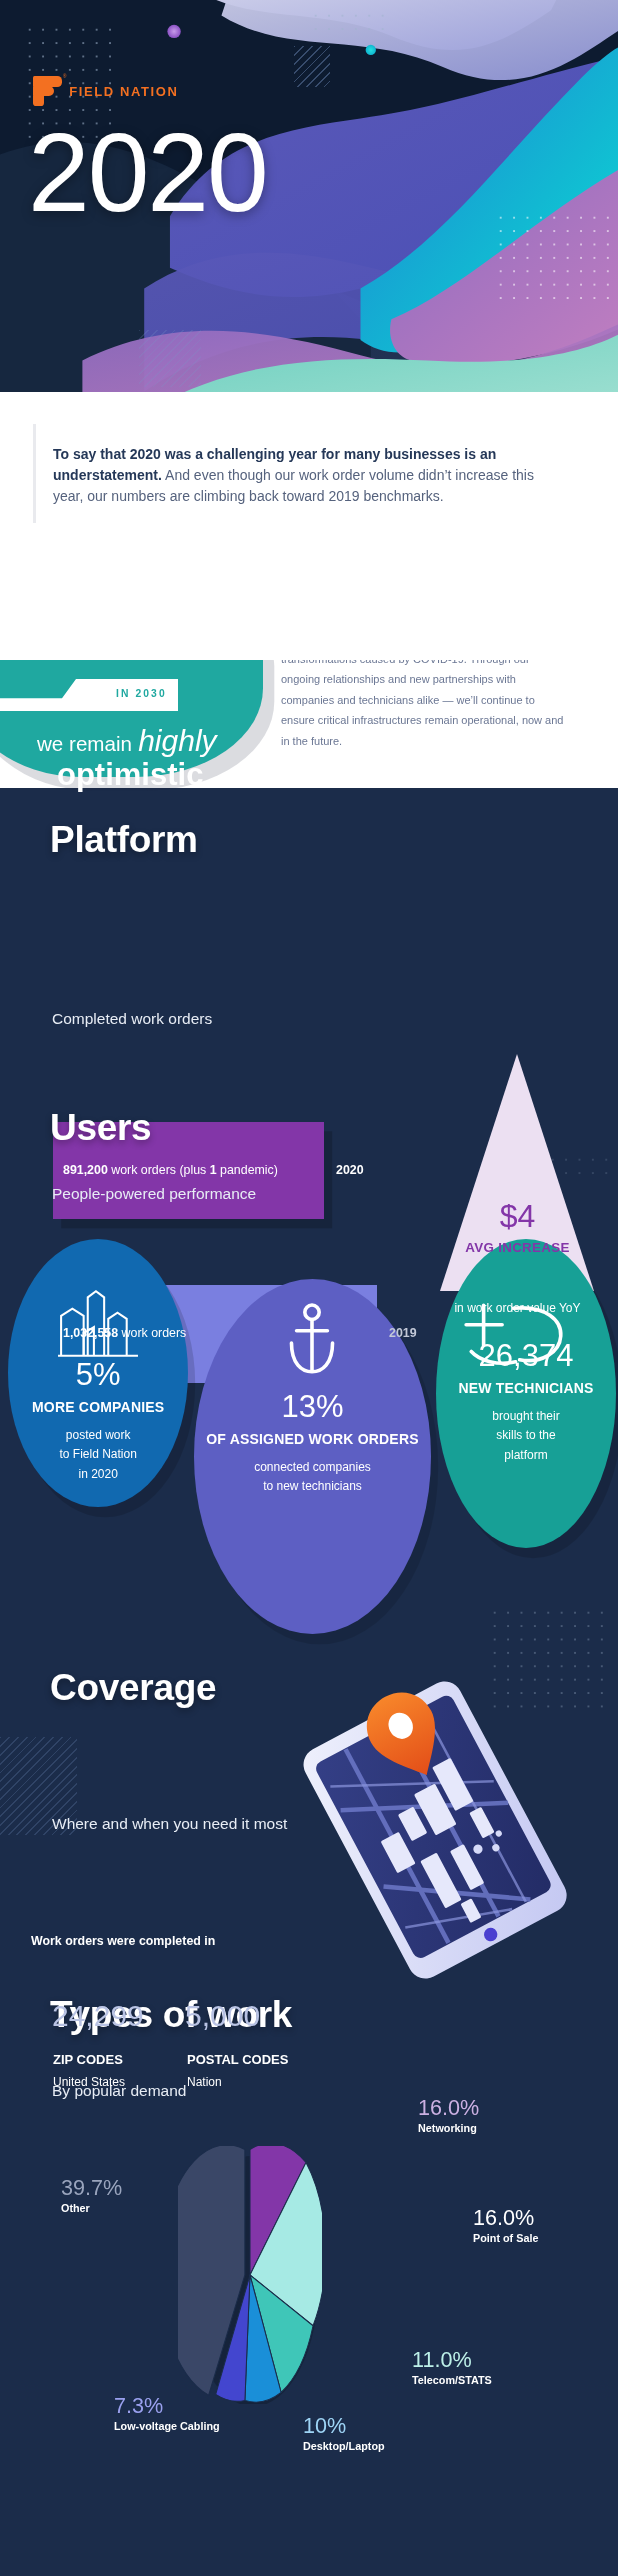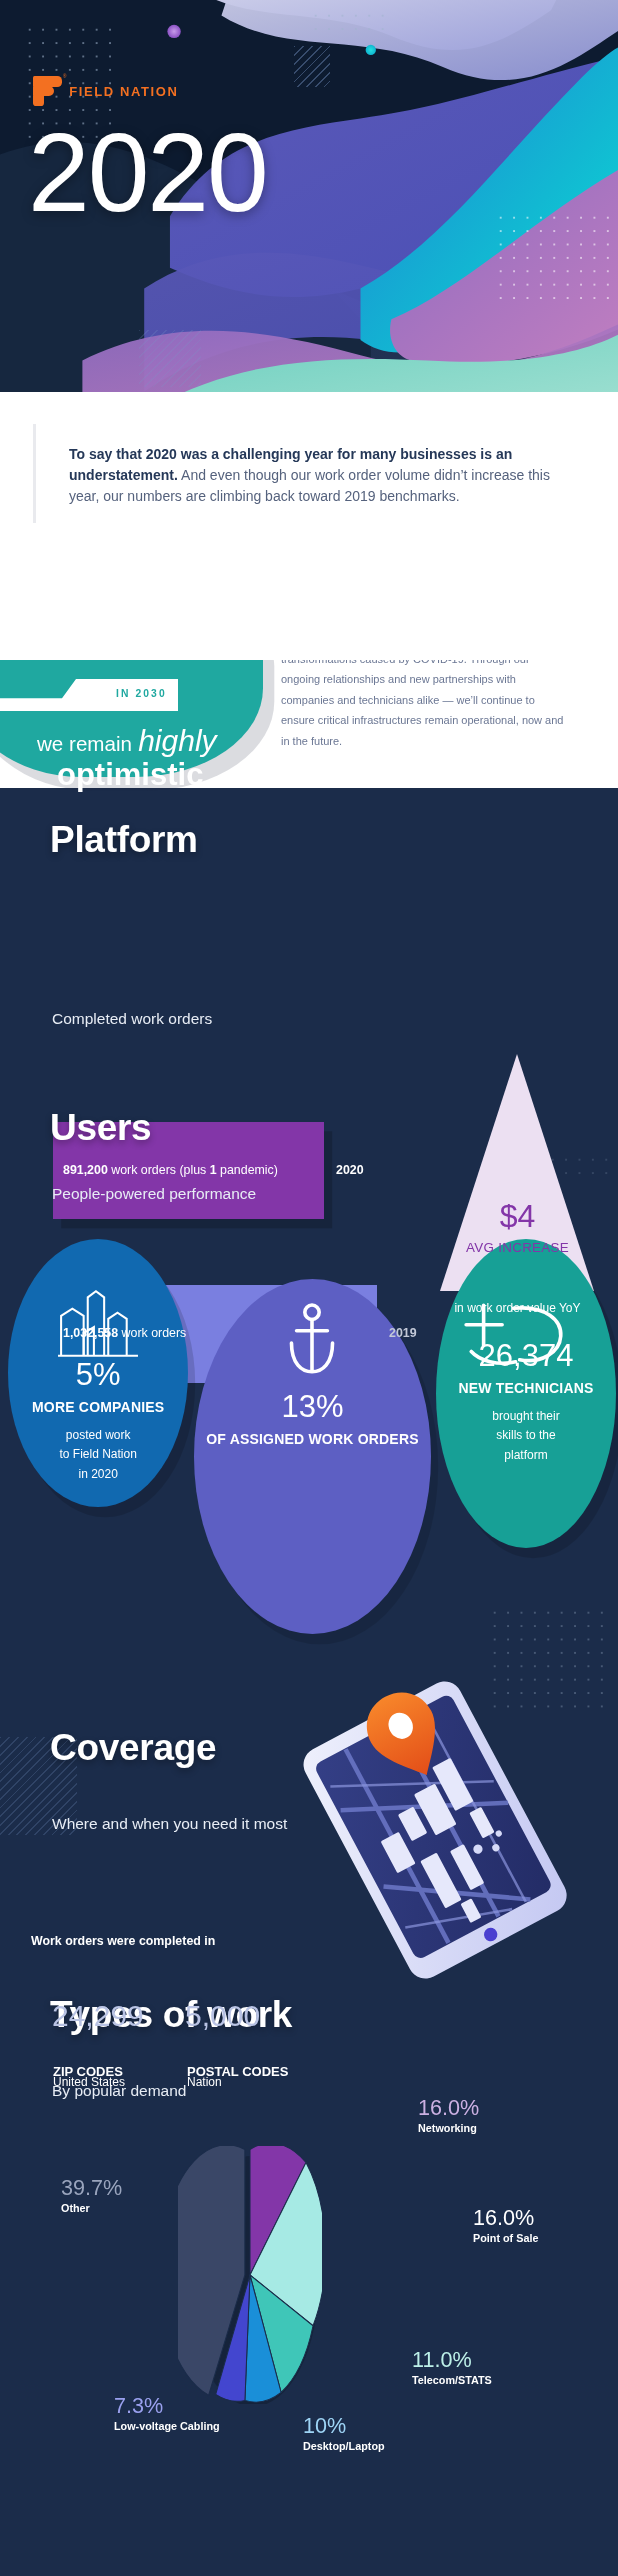--- a/index.html
+++ b/index.html
@@ -31,21 +31,21 @@
                font-family:"Liberation Sans", sans-serif; }
 
   .hero-year { position:absolute; left:28px; top:121px; font-size:111px; line-height:.95;
                color:#fff; font-weight:300; letter-spacing:-2.1px; z-index:25;
                text-shadow:0 3.1px 11.3px rgba(0,0,0,.35); font-family:"Liberation Sans", sans-serif; }
   .hero-sub { position:absolute; left:90px; top:308px; font-size:29px; color:#fff; font-weight:bold;
               letter-spacing:1px; z-index:25; text-shadow:0 2.1px 8.2px rgba(0,0,0,.4); }
 
   
   .intro-wrap { position:absolute; left:0; top:392px; width:618px; height:268px; background:#ffffff; z-index:20; }
-  .intro-card { position:absolute; left:33px; top:20.6px; width:552px; background:#fff; padding:31px 32px 27px 36px; }
+  .intro-card { position:absolute; left:33px; top:20.6px; width:552px; background:#fff; padding:31px 32px 27px 20px; }
   .intro-card .bar { position:absolute; left:0; top:11.3px; width:2.6px; height:calc(100% - 23px); background:#e9eaee; }
   .intro-text { font-size:14px; line-height:1.52; color:#55627d; font-weight:300; }
   .intro-text b { color:#253858; font-weight:bold; }
 
   
   .opt-section { position:absolute; left:0; top:541px; width:618px; height:247px; background:#fff; z-index:18; }
   .opt-left-dark { position:absolute; left:0; top:0; width:49px; height:34px; background:#16263f; }
   .opt-blob {
     position:absolute; left:-41px; top:14.4px; width:304px; height:222px;
     background:#1fa8a0;
@@ -80,42 +80,42 @@
   .bar-label b { font-weight:bold; }
   .bar-year { position:absolute; color:#fff; font-size:12.4px; font-weight:bold; z-index:14; }
   .bar-year.dim { color:#c3c9d8; }
 
   .tri { position:absolute; left:440px; top:1054px; width:0; height:0; z-index:12;
          border-left:77px solid transparent; border-right:77px solid transparent;
          border-bottom:237px solid #ece0f2; }
   .tri-val { position:absolute; left:440px; top:1198px; width:155px; text-align:center;
              color:#8336a8; font-size:32px; font-weight:300; z-index:14; }
   .tri-cap { position:absolute; left:440px; top:1240px; width:155px; text-align:center;
-             color:#8336a8; font-size:13.4px; font-weight:normal; letter-spacing:0.3px; z-index:14; }
+             color:#8336a8; font-size:13.4px; font-weight:bold; letter-spacing:0.3px; z-index:14; }
   .tri-note { position:absolute; left:435px; top:1301px; width:165px; text-align:center;
               color:#fff; font-size:12px; font-weight:300; z-index:14; }
 
   
   .ell { position:absolute; z-index:12; box-shadow:7.2px 10.3px 0 rgba(0,0,0,.14); }
   .ell-blue { left:8.2px; top:1239px; width:180px; height:268px; background:#1169b0; border-radius:50%; }
   .ell-purp { left:194px; top:1279px; width:237px; height:355px; background:#5d5fc3; border-radius:50%;
               box-shadow:7.2px 10.3px 0 rgba(0,0,0,.12); }
   .ell-teal { left:436px; top:1239px; width:180px; height:309px; background:#17a096; border-radius:50%; }
 
   .ell-txt { position:absolute; z-index:16; text-align:center; color:#fff; }
   .ell-big { font-size:31px; font-weight:300; line-height:1.05; }
   .ell-cap { font-size:14px; font-weight:bold; letter-spacing:0.2px; margin-top:7.2px; }
   .ell-note { font-size:12px; font-weight:300; line-height:1.62; margin-top:11.3px; }
 
   .ic { position:absolute; z-index:16; }
 
   
   .cov-pre { position:absolute; left:31px; top:1934px; color:#fff; font-size:12.4px; font-weight:bold; z-index:14; }
   .cov-num { position:absolute; color:#b9c3e4; font-size:30px; font-weight:300; z-index:14; }
-  .cov-cap { position:absolute; color:#fff; font-size:13px; font-weight:bold; z-index:14;margin-top:12px; }
+  .cov-cap { position:absolute; color:#fff; font-size:13px; font-weight:bold; z-index:14; }
   .cov-sub { position:absolute; color:#fff; font-size:12px; font-weight:300; z-index:14; }
 
   .phone { position:absolute; left:330px; top:1677px; width:242px; height:289px; z-index:13;
            transform:rotate(-28deg); }
 
   
   .pie-wrap { position:absolute; left:178px; top:2146px; width:144px; height:258px; z-index:14; }
   .pie-lbl { position:absolute; z-index:16; }
   .pie-pct { font-size:21.6px; font-weight:300; line-height:1; }
   .pie-name { font-size:10.8px; font-weight:bold; color:#fff; margin-top:3.1px; }
@@ -269,38 +269,40 @@
   <div class="ell ell-purp"></div>
   <svg class="ic" style="left:284px; top:1303px;" width="56" height="77" viewBox="0 0 108 150" fill="none" stroke="#fff" stroke-width="7" stroke-linecap="round">
     <circle cx="54" cy="18" r="14"></circle>
     <path d="M54 32 V132"></path>
     <path d="M24 54 H84"></path>
     <path d="M14 78 C14 118 34 134 54 134 C74 134 94 118 94 78"></path>
   </svg>
   <div class="ell-txt" style="left:194px; top:1391px; width:237px;">
     <div class="ell-big">13%</div>
     <div class="ell-cap">OF ASSIGNED WORK ORDERS</div>
+    <div class="ell-note" style="white-space:pre-line;">connected companies
+to new technicians</div>
   </div>
 
   <div class="ell ell-teal"></div>
   <svg class="ic" style="left:464px; top:1298px;" width="103" height="72" viewBox="0 0 200 140" fill="none" stroke="#fff" stroke-width="7" stroke-linecap="round">
     <path d="M38 14 V92"></path>
       <path d="M4 52 H74"></path>
     <path d="M96 20 C160 14 190 44 188 74 C186 106 150 128 108 120"></path>
     <path d="M14 104 C30 122 66 132 100 124"></path>
   </svg>
   <div class="ell-txt" style="left:436px; top:1340px; width:180px;">
     <div class="ell-big">26,374</div>
     <div class="ell-cap">NEW TECHNICIANS</div>
     <div class="ell-note" style="white-space:pre-line;">brought their
 skills to the
 platform</div>
   </div>
 
-  <h2 class="h-title" style="left:50px; top:1727px;">Coverage</h2>
+  <h2 class="h-title" style="left:50px; top:1667px;">Coverage</h2>
   <div class="h-sub" style="left:52px; top:1815px;">Where and when you need it most</div>
 
   <div class="cov-pre">Work orders were completed in</div>
   <div class="cov-num" style="left:52px; top:1999px;">24,299</div>
   <div class="cov-cap" style="left:53px; top:2052px;">ZIP CODES</div>
   <div class="cov-sub" style="left:53px; top:2075px;">United States</div>
   <div class="cov-num" style="left:185px; top:1999px;">5,000</div>
   <div class="cov-cap" style="left:187px; top:2052px;">POSTAL CODES</div>
   <div class="cov-sub" style="left:187px; top:2075px;">Nation</div>
 

